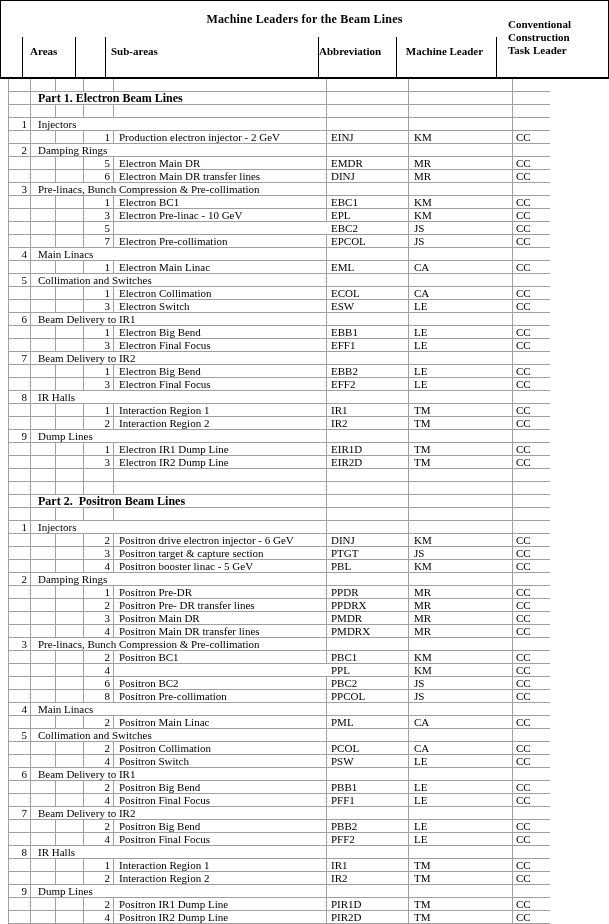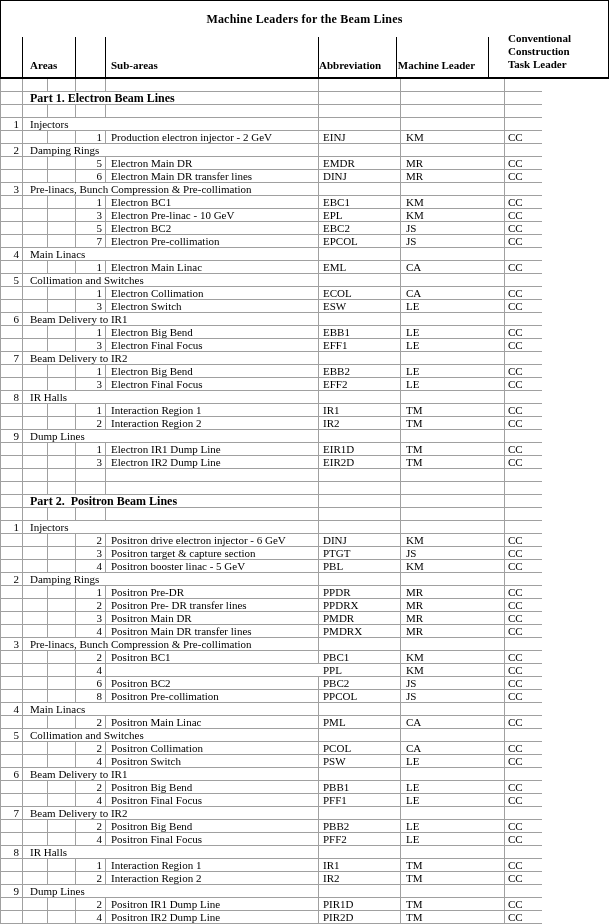--- a/index.html
+++ b/index.html
@@ -17,32 +17,32 @@
   }
   
   .header-row{
     position:absolute;left:0;top:37px;width:609px;height:42px;box-sizing:border-box;
     border-left:1px solid #000;border-right:1px solid #000;border-bottom:2px solid #000;
     background:#fff;
   }
   .hc{
     position:absolute;top:0;bottom:0;box-sizing:border-box;
     border-right:1px solid #000;font-weight:bold;
-    display:flex;align-items:flex-end;padding-bottom:6px;white-space:pre-line;
+    display:flex;align-items:flex-end;padding-bottom:20px;white-space:pre-line;
     line-height:12px;
   }
   .hA{left:0;width:22px;}
   .hB{left:22px;width:53px;padding-left:7px;}
   .hD{left:75px;width:30px;}
   .hE{left:105px;width:213px;padding-left:5px;}
   .hF{left:314px;width:82px;padding-left:4px;}
-  .hG{left:384px;width:104px;justify-content:center;text-align:center;}
+  .hG{left:392px;width:104px;justify-content:center;text-align:center;}
   .hH{left:504px;width:105px;padding-left:3px;border-right:none;line-height:13px;}
   
-  .body{position:absolute;left:0;top:79px;width:542px;}
+  .body{position:absolute;left:8px;top:79px;width:542px;}
   .row{
     position:relative;height:13px;box-sizing:border-box;
     border-bottom:1px solid #a0a0a0;border-left:1px solid #a0a0a0;
   }
   .cell{
     position:absolute;top:0;height:12px;box-sizing:border-box;
     line-height:12px;white-space:pre;overflow:visible;
   }
   .br{border-right:1px solid #a0a0a0;}
   .cA{left:0;width:22px;text-align:right;padding-right:3px;}
@@ -174,21 +174,20 @@
         <div class="cell cE br">Electron Pre-linac - 10 GeV</div>
         <div class="cell cF br">EPL</div>
         <div class="cell cG br">KM</div>
         <div class="cell cH">CC</div>
       </div>
       <div class="row sub">
         <div class="cell cA br"></div>
         <div class="cell cB br"></div>
         <div class="cell cC br"></div>
         <div class="cell cD br">5</div>
-        <div class="cell cE br">Electron BC2</div>
         <div class="cell cF br">EBC2</div>
         <div class="cell cG br">JS</div>
         <div class="cell cH">CC</div>
       </div>
       <div class="row sub">
         <div class="cell cA br"></div>
         <div class="cell cB br"></div>
         <div class="cell cC br"></div>
         <div class="cell cD br">7</div>
         <div class="cell cE br">Electron Pre-collimation</div>

